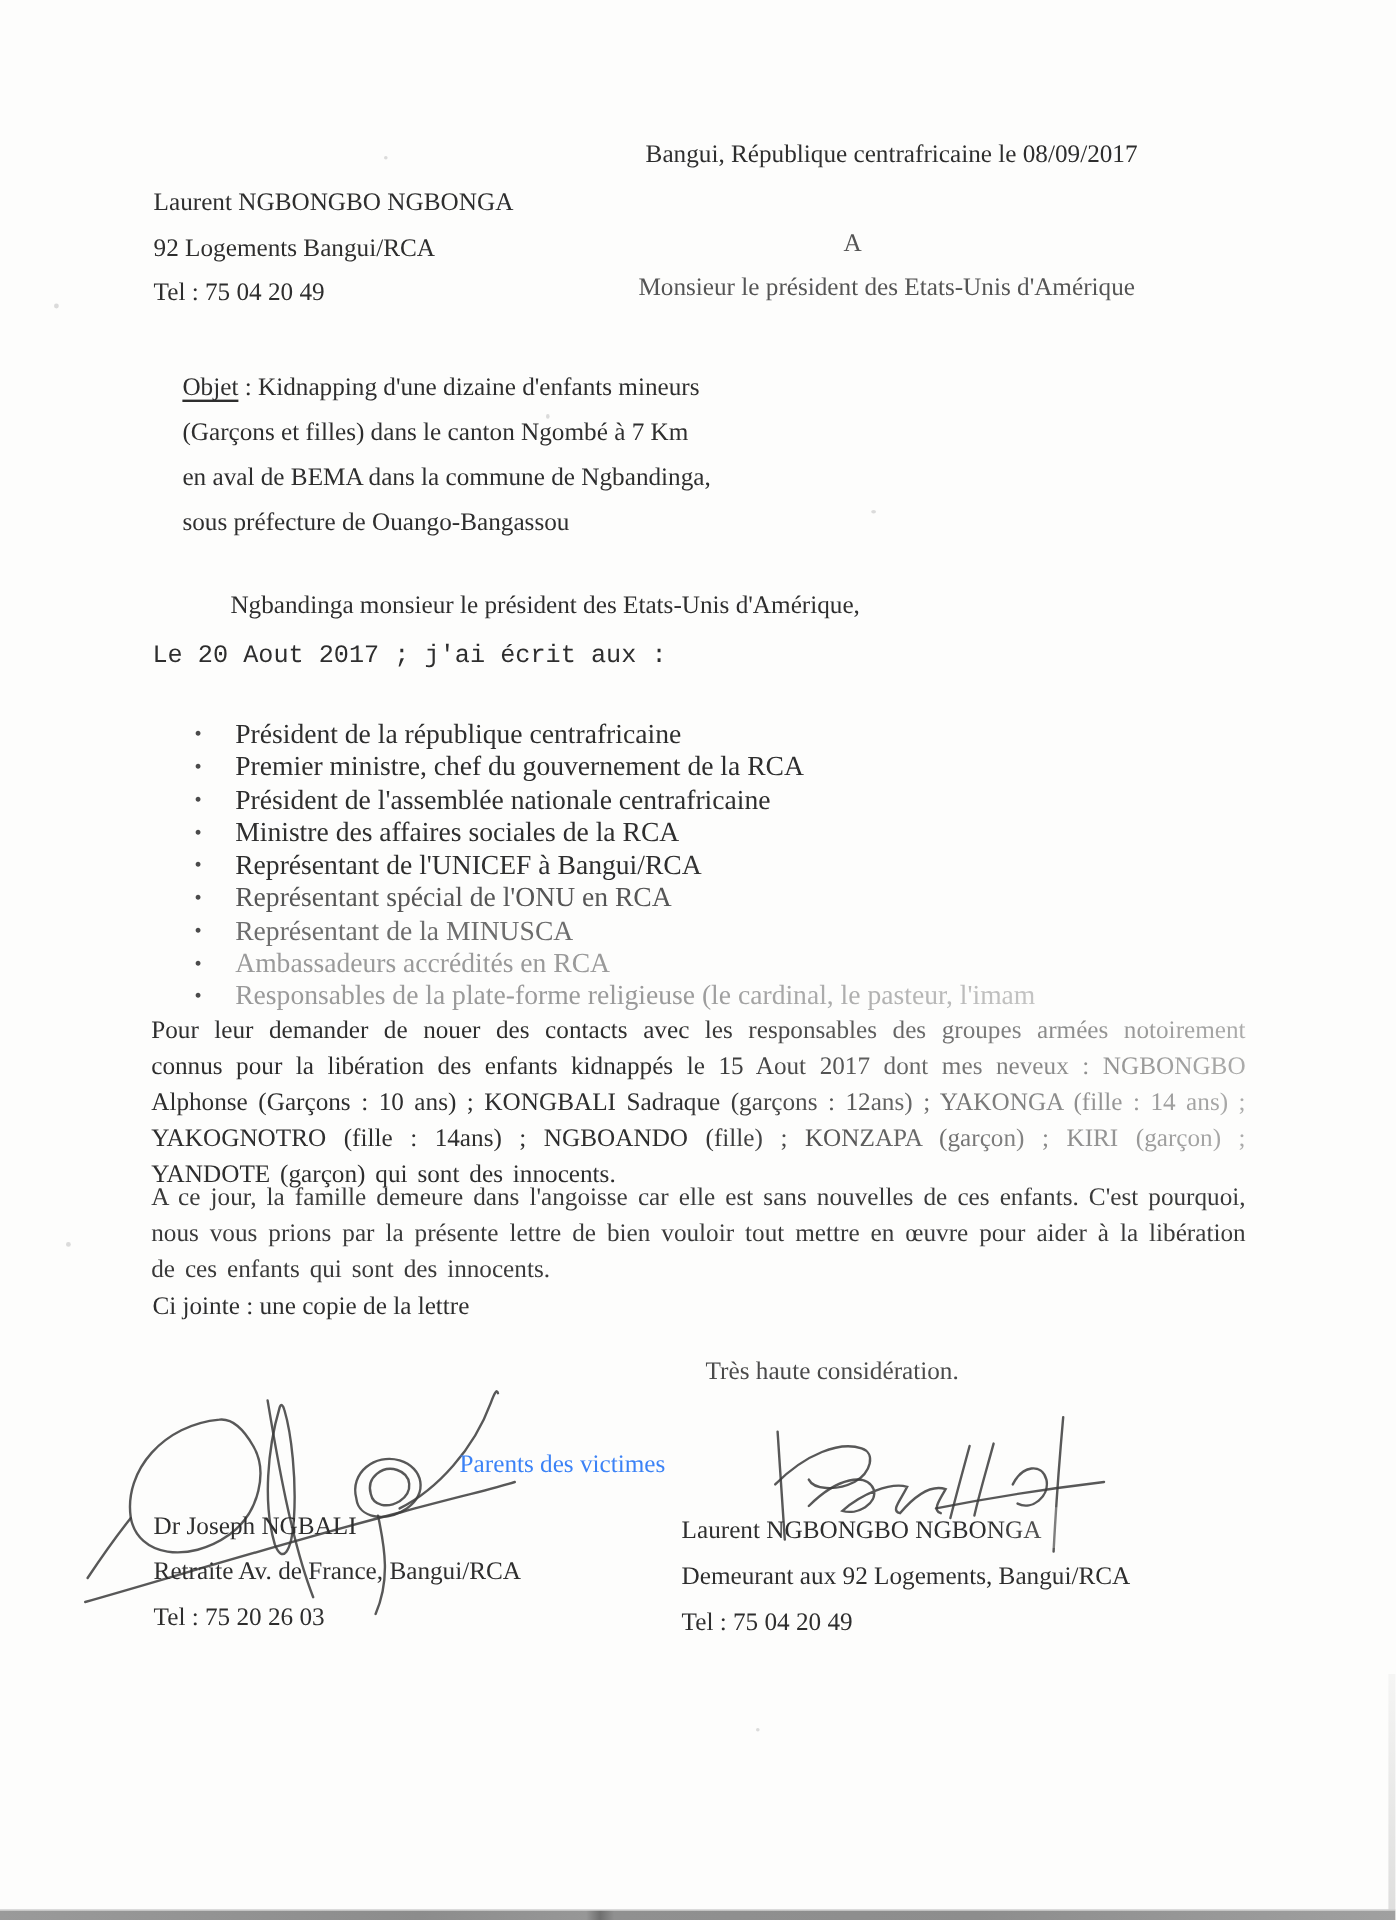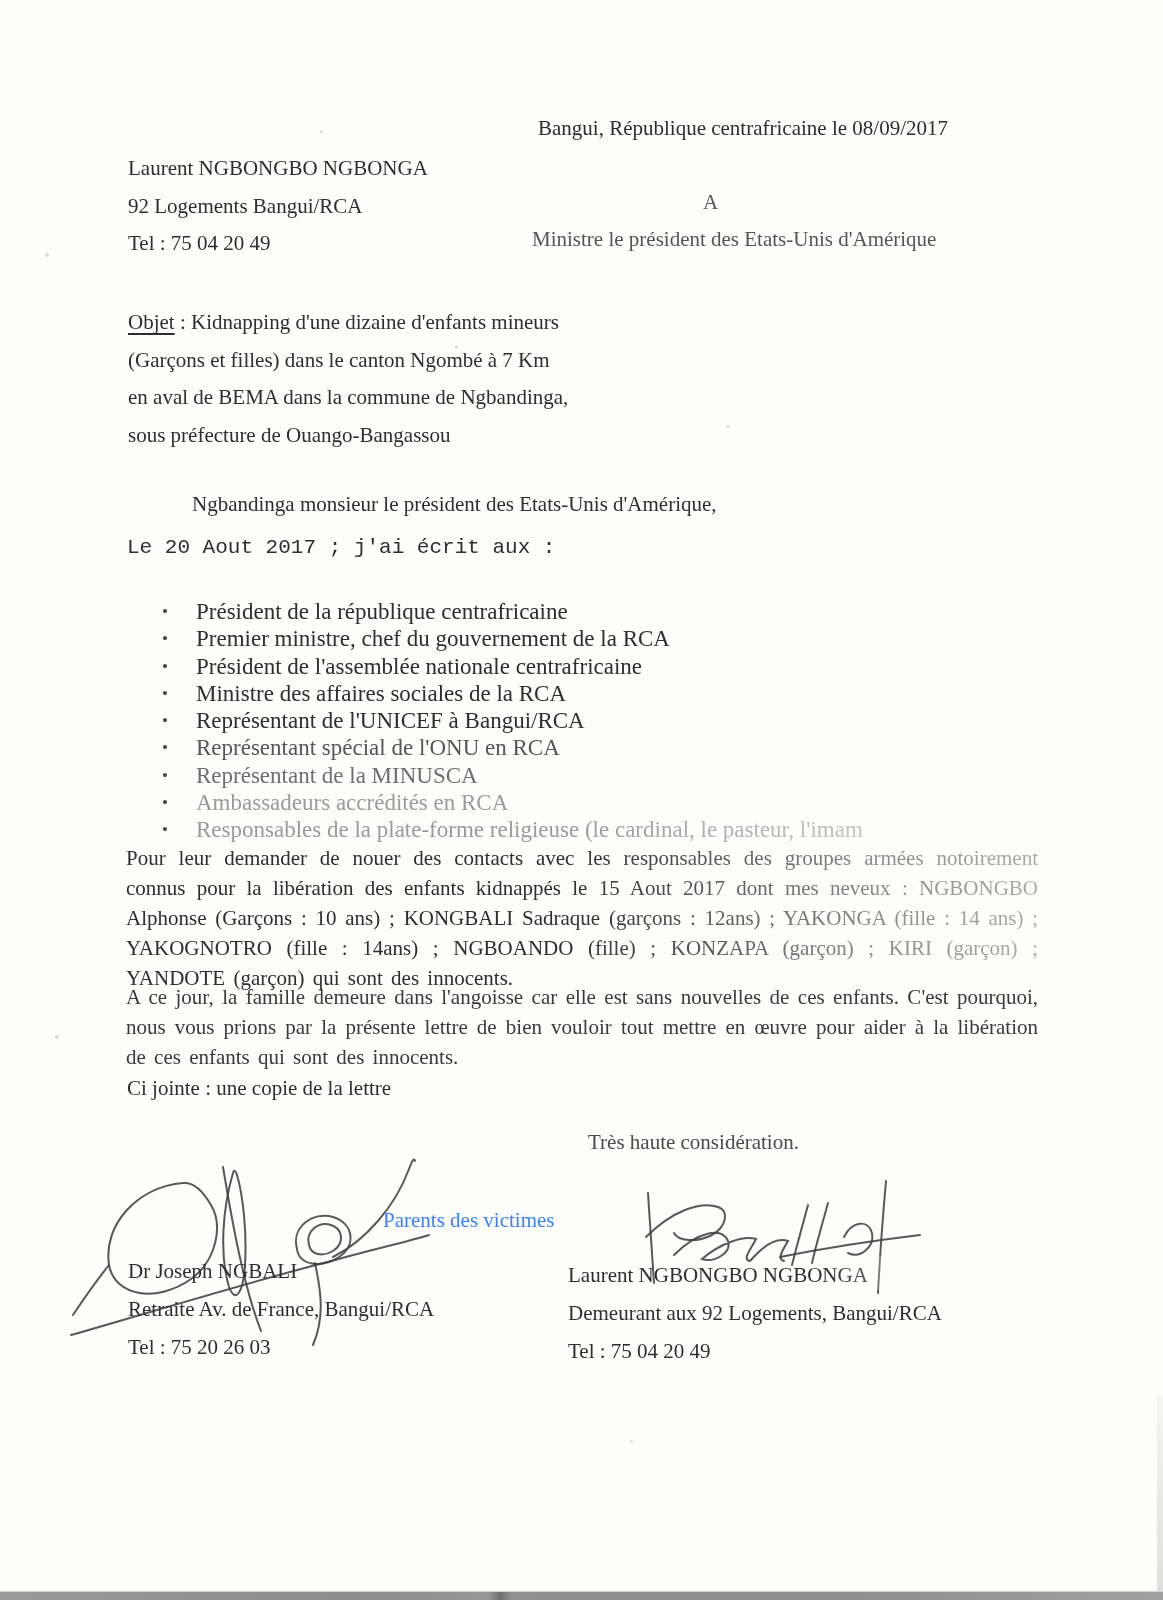--- a/index.html
+++ b/index.html
@@ -7,21 +7,21 @@
     width:1163px;height:1600px;
     background:#fdfdfc;
     font-family:"Liberation Serif","DejaVu Serif",serif;
     color:#2e2e2e;
     position:relative;
     overflow:hidden;
   }
   .page{position:absolute;inset:0;}
   .txt{position:absolute;font-size:21px;white-space:nowrap;}
   .addr-block div{line-height:37.5px;}
-  .subject-block div{line-height:37.5px;}
+  .subject-block div{line-height:37.5px;margin-left:24px;}
   .subject-label{text-decoration:underline;text-underline-offset:4px;}
   .salutation{left:192px;top:492px;}
   .intro{left:127px;top:536px;font-family:Liberation Mono, monospace;}
   ul.recipients{
     position:absolute;left:160px;top:598px;margin:0;padding:0;
     list-style:none;font-size:23px;
   }
   ul.recipients li{
     line-height:27.3px;position:relative;padding-left:36px;white-space:nowrap;
   }
@@ -72,21 +72,21 @@
 
   <div class="txt" style="left:538px;top:116px;">Bangui, République centrafricaine le 08/09/2017</div>
 
   <div class="txt addr-block" style="left:128px;top:150px;">
     <div>Laurent NGBONGBO NGBONGA</div>
     <div>92 Logements Bangui/RCA</div>
     <div>Tel : 75 04 20 49</div>
   </div>
 
   <div class="txt" style="left:703px;top:190px;color:#555;">A</div>
-  <div class="txt recipient-line" style="left:532px;top:227px;">Ministre le président des Etats-Unis d'Amérique</div>
+  <div class="txt recipient-line" style="left:532px;top:227px;">Monsieur le président des Etats-Unis d'Amérique</div>
 
   <div class="txt subject-block" style="left:128px;top:304px;">
     <div>
       <span class="subject-label">Objet</span><span> : Kidnapping d'une dizaine d'enfants mineurs</span>
     </div>
     <div>(Garçons et filles) dans le canton Ngombé à 7 Km</div>
     <div>en aval de BEMA dans la commune de Ngbandinga,</div>
     <div>sous préfecture de Ouango-Bangassou</div>
   </div>
 

